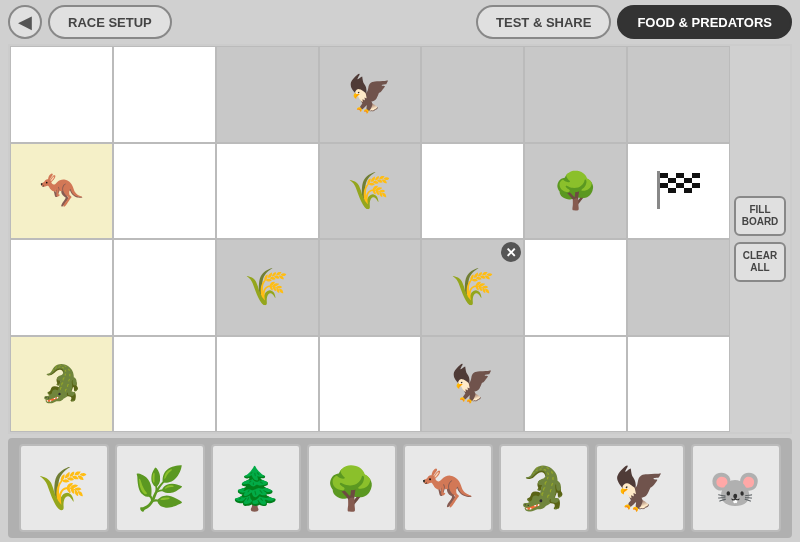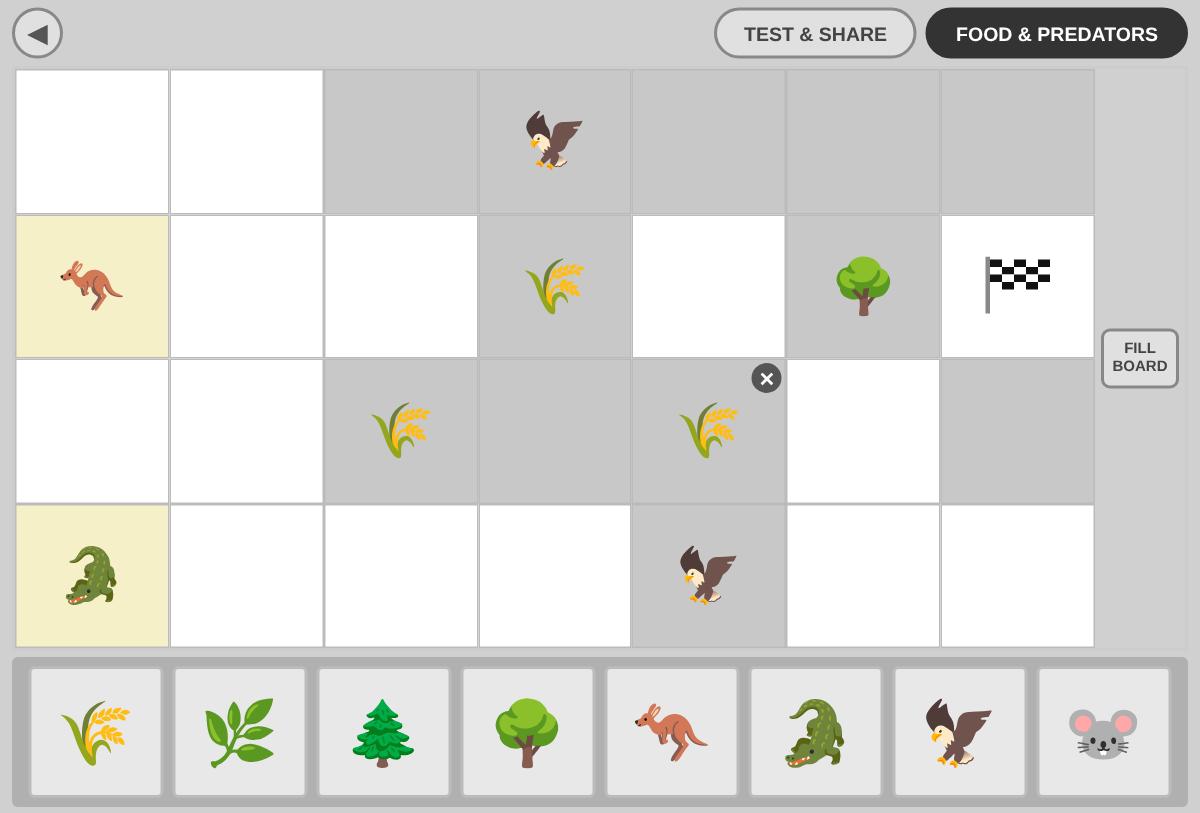--- a/index.html
+++ b/index.html
@@ -182,20 +182,21 @@
       cursor: pointer;
       font-size: 42px;
       flex-shrink: 0;
     }
   </style>
 </head>
 <body>
 
 <div id="header">
   <div id="back-btn">◀</div>
+  <button class="nav-btn">RACE SETUP</button>
   <button id="test-share-btn" class="nav-btn">TEST &amp; SHARE</button>
   <button class="nav-btn active">FOOD &amp; PREDATORS</button>
 </div>
 
 <div id="main">
   <div id="grid-area">
 
   <div class="grid-row">
         <div class="cell"></div>
         <div class="cell"></div>
@@ -269,20 +270,21 @@
         <div class="cell"></div>
         <div class="cell gray">
           <span class="cell-content">🦅</span>
         </div>
         <div class="cell"></div>
         <div class="cell"></div>
       </div>
     </div>
   <div id="side-btns">
     <button class="side-action-btn">FILL BOARD</button>
+    <button class="side-action-btn">CLEAR ALL</button>
   </div>
 </div>
 
 <div id="palette">
 
 <div class="palette-item" style="font-size: 42px;">🌾</div>
     <div class="palette-item" style="font-size: 42px;">🌿</div>
     <div class="palette-item" style="font-size: 42px;">🌲</div>
     <div class="palette-item" style="font-size: 42px;">🌳</div>
     <div class="palette-item" style="font-size: 42px;">🦘</div>

